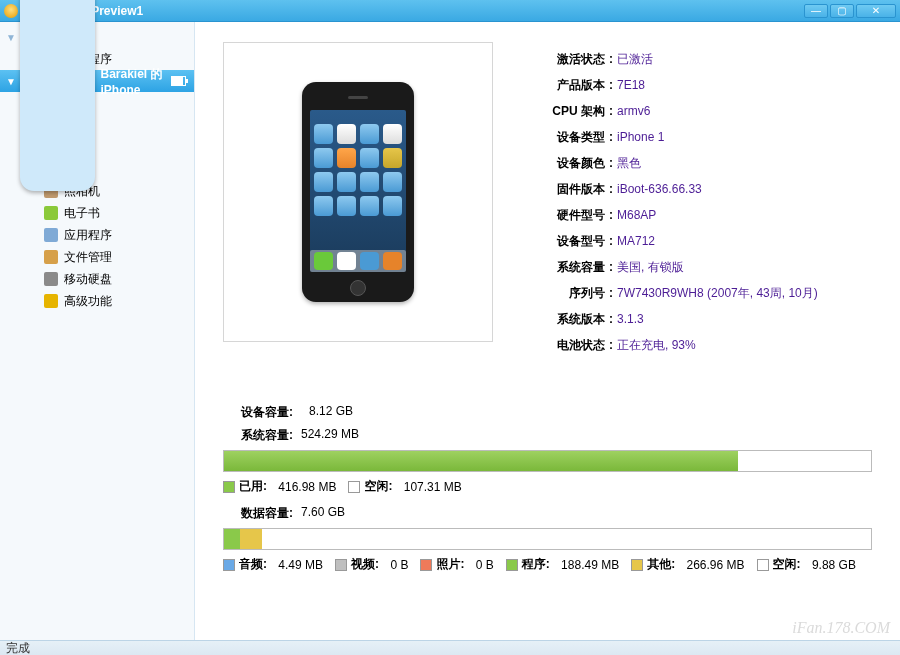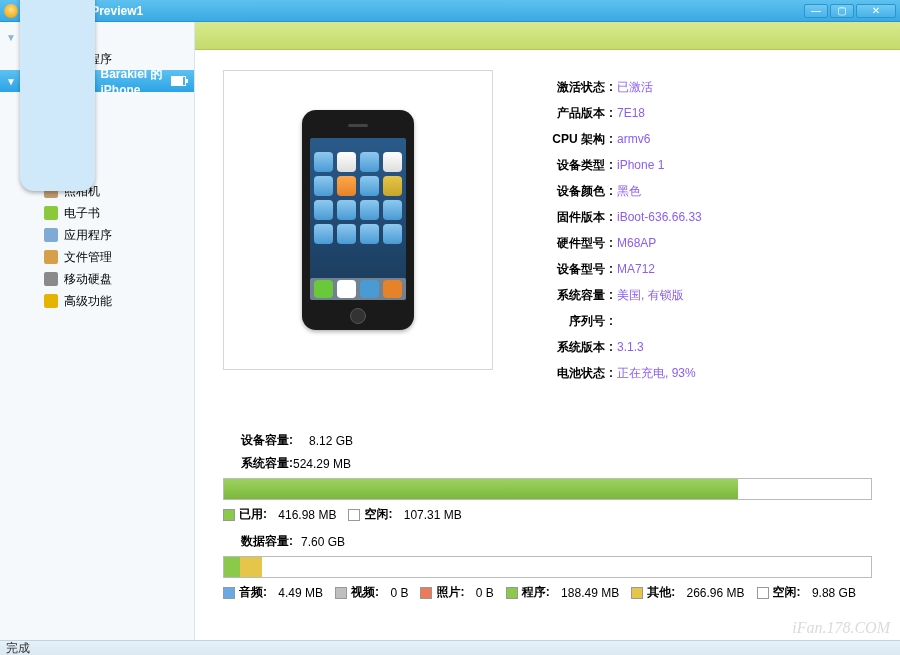--- a/index.html
+++ b/index.html
@@ -27,21 +27,21 @@
 .ico.cam{background:#c09a6e}
 .ico.ring{background:#e6a63a}
 .ico.ebook{background:#8ac93a}
 .ico.app{background:#7faad6}
 .ico.hdd{background:#8a8a8a}
 .ico.file{background:#d6a04a}
 .ico.star{background:#e6b400}
 .batt{width:22px;height:10px;border:1px solid #fff;margin-left:auto;margin-right:8px;position:relative}
 .batt:after{content:"";position:absolute;right:-3px;top:2px;width:2px;height:4px;background:#fff}
 .batt i{display:block;height:100%;width:85%;background:#fff}
-.main{flex:1;display:flex;flex-direction:column}
+.main{flex:1;display:flex;flex-direction:row}
 .greenbar{height:28px;background:linear-gradient(#d8e98e,#c4db6c);border-bottom:1px solid #b0c85a}
 .content{flex:1;background:#fff;padding:20px 28px 10px;overflow:hidden}
 .top{display:flex;gap:40px}
 .imgbox{width:270px;height:300px;border:1px solid #d6d6d6;display:flex;align-items:center;justify-content:center}
 .phone{width:112px;height:220px;background:#1a1a1a;border-radius:14px;position:relative;box-shadow:0 2px 4px rgba(0,0,0,.3)}
 .phone .screen{position:absolute;top:28px;left:8px;right:8px;bottom:30px;background:linear-gradient(#2a5a8a,#1a3a5a);border-radius:2px;padding:14px 4px 4px;display:grid;grid-template-columns:repeat(4,1fr);grid-auto-rows:20px;gap:4px}
 .phone .screen i{background:linear-gradient(#8ec9ef,#4a9ad4);border-radius:4px}
 .phone .screen i:nth-child(2){background:linear-gradient(#fff,#ddd)}
 .phone .screen i:nth-child(4){background:linear-gradient(#fff,#ddd)}
 .phone .screen i:nth-child(6){background:linear-gradient(#ffa64a,#e6832a)}
@@ -51,23 +51,23 @@
 .phone .dock i:nth-child(1){background:#6ac93a}
 .phone .dock i:nth-child(2){background:#fff}
 .phone .dock i:nth-child(3){background:#4a9ad4}
 .phone .dock i:nth-child(4){background:#e6832a}
 .phone .home{position:absolute;bottom:6px;left:50%;width:16px;height:16px;margin-left:-8px;border-radius:50%;background:#333;border:1px solid #555}
 .phone .spk{position:absolute;top:14px;left:50%;width:20px;height:3px;margin-left:-10px;background:#444;border-radius:2px}
 .props{flex:1;padding-top:4px}
 .prow{display:flex;height:26px;align-items:center}
 .plabel{width:72px;text-align:right;font-weight:bold;color:#000}
 .pcolon{margin:0 4px;font-weight:bold}
-.pval{color:#8b5cf6}
+.pval{color:#4c1d95}
 .storage{margin-top:46px}
-.srow{display:flex;align-items:center;margin-bottom:6px}
+.srow{display:flex;align-items:flex-start;margin-bottom:6px}
 .slabel{width:70px;text-align:right;font-weight:bold}
 .bar{height:22px;border:1px solid #bbb;background:#fff;position:relative;overflow:hidden;margin-bottom:6px}
 .seg{position:absolute;top:0;bottom:0}
 .legend{display:flex;gap:12px;flex-wrap:wrap;margin-bottom:10px}
 .legend span{display:flex;align-items:center;gap:4px}
 .sw{width:12px;height:12px;border:1px solid #999;display:inline-block}
 .status{height:31px;background:linear-gradient(#e6f0f7,#d0e0ee);border-top:1px solid #bcd4e6;padding:0 6px;font-size:11px;line-height:15px;color:#333}
 .watermark{position:absolute;right:10px;bottom:18px;font-size:16px;font-style:italic;color:rgba(150,150,150,.35);font-family:Georgia,serif;pointer-events:none}
 </style>
 </head>
@@ -222,20 +222,21 @@
               <span class="pval">MA712</span>
             </div>
             <div class="prow">
               <span class="plabel">系统容量</span>
               <span class="pcolon">:</span>
               <span class="pval">美国, 有锁版</span>
             </div>
             <div class="prow">
               <span class="plabel">序列号</span>
               <span class="pcolon">:</span>
+              <span class="pval">7W7430R9WH8 (2007年, 43周, 10月)</span>
             </div>
             <div class="prow">
               <span class="plabel">系统版本</span>
               <span class="pcolon">:</span>
               <span class="pval">3.1.3</span>
             </div>
             <div class="prow">
               <span class="plabel">电池状态</span>
               <span class="pcolon">:</span>
               <span class="pval">正在充电, 93%</span>
@@ -243,21 +244,21 @@
           </div>
       </div>
 
       <div class="storage">
         <div class="srow">
           <span class="slabel">设备容量:</span>
           <span style="margin-left:16px">8.12 GB</span>
         </div>
         <div class="srow">
           <span class="slabel">系统容量:</span>
-          <span style="">524.29 MB</span>
+          <span style="margin-left:8px">524.29 MB</span>
         </div>
         <div class="bar">
           <div class="seg" style="left:0;width:79.5%;background:linear-gradient(#9ed160,#7ab83a)"></div>
         </div>
         <div class="legend">
           <span><i class="sw" style="background:#8ac94a"></i><b>已用:</b>&nbsp;<span>416.98 MB</span></span>
           <span><i class="sw" style="background:#fff"></i><b>空闲:</b>&nbsp;<span>107.31 MB</span></span>
         </div>
 
         <div class="srow">

